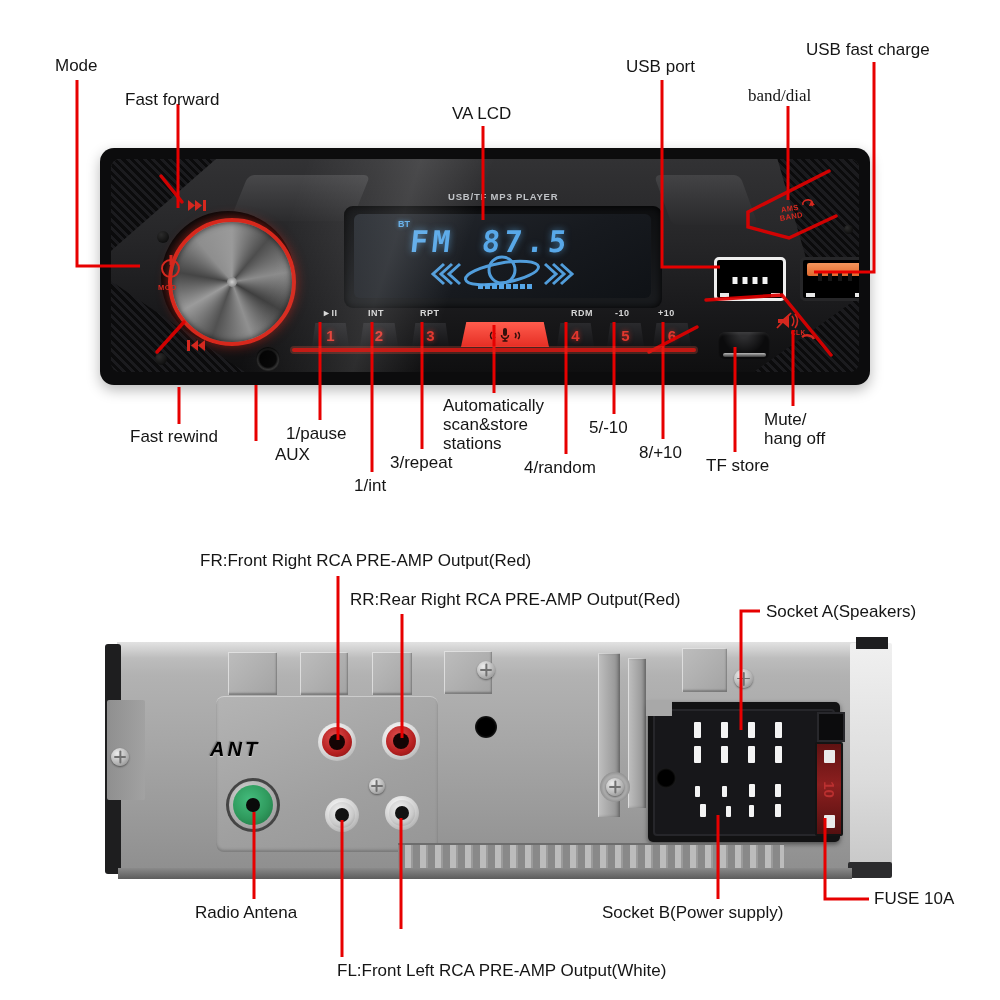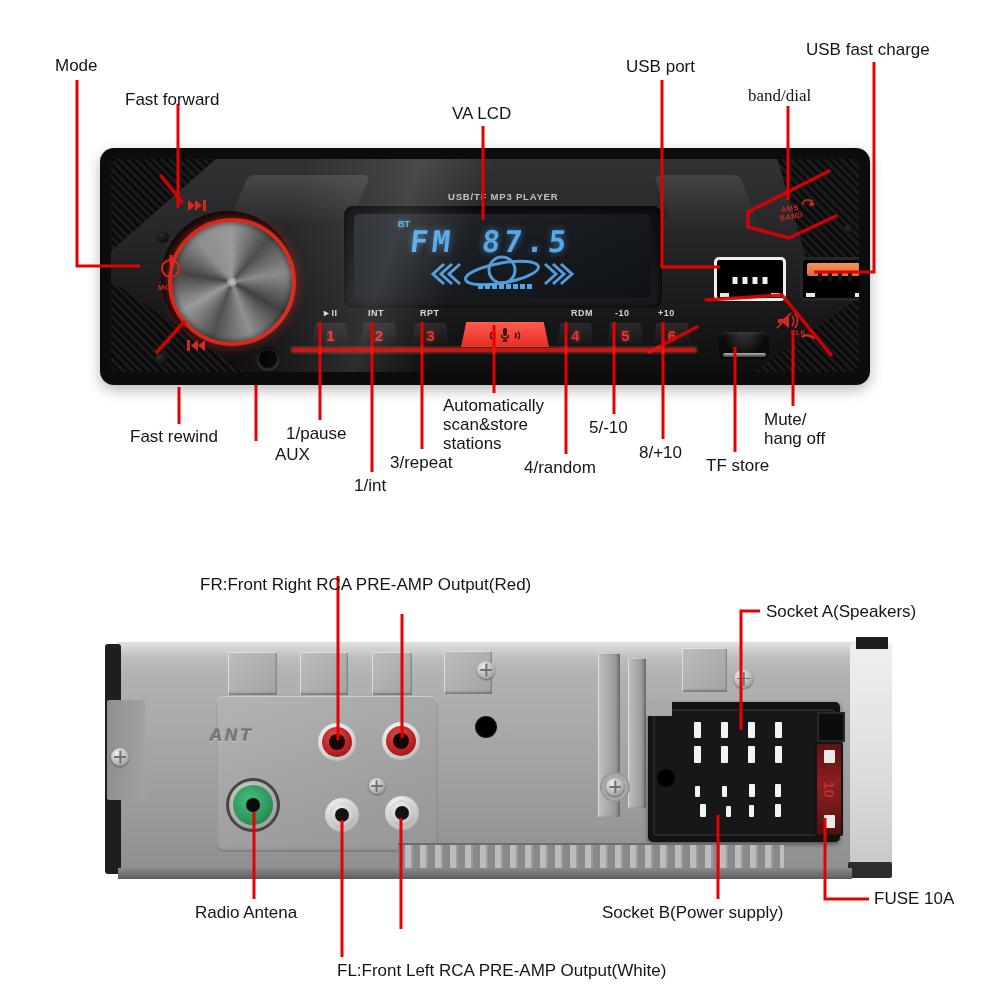--- a/index.html
+++ b/index.html
@@ -75,22 +75,22 @@
           background:linear-gradient(180deg,#e2e2e2,#bdbdbd);}
   .r-botstrip{position:absolute;left:13px;top:230px;width:734px;height:11px;
           background:linear-gradient(180deg,#8a8a8a,#5c5c5c);}
   .l-bracket{position:absolute;left:0;top:6px;width:16px;height:230px;background:#1e1e1f;border-radius:3px;}
   .l-tab{position:absolute;left:2px;top:62px;width:38px;height:100px;background:linear-gradient(90deg,#8f8f8f,#a2a2a2);border-radius:2px;}
   .emboss{position:absolute;background:linear-gradient(135deg,#bdbdbd,#a3a3a3);
           box-shadow:inset 1px 1px 0 rgba(255,255,255,.55), inset -1px -2px 2px rgba(0,0,0,.28);}
   .plate{position:absolute;left:111px;top:58px;width:222px;height:156px;border-radius:8px;
          background:linear-gradient(160deg,#b4b4b4,#a0a0a0 60%,#969696);
          box-shadow:inset 0 1px 0 rgba(255,255,255,.4), inset 0 -2px 3px rgba(0,0,0,.22);}
-  .ant-txt{position:absolute;left:105px;top:88px;font-size:17px;font-weight:bold;font-style:italic;
-           letter-spacing:3px;color:#737373;text-shadow:0 1px 1px rgba(255,255,255,.45),-1px -1px 1px rgba(0,0,0,.25);}
+  .ant-txt{position:absolute;left:105px;top:100px;font-size:20px;font-weight:bold;font-style:italic;
+           letter-spacing:3px;color:#000000;text-shadow:0 1px 1px rgba(255,255,255,.45),-1px -1px 1px rgba(0,0,0,.25);}
   .jack{position:absolute;border-radius:50%;}
   .screw{position:absolute;border-radius:50%;background:radial-gradient(circle at 35% 30%,#ececec,#b8b8b8 55%,#808080);
          box-shadow:0 1px 2px rgba(0,0,0,.45);}
   .screw::before,.screw::after{content:"";position:absolute;left:14%;top:45%;width:72%;height:10%;background:#717171;border-radius:2px;}
   .screw::after{transform:rotate(90deg);}
   .washer{position:absolute;border-radius:50%;background:radial-gradient(circle,#ababab 55%,#8b8b8b 75%,#777);}
   .hole{position:absolute;border-radius:50%;background:radial-gradient(circle,#000 55%,#2a2a2a 80%);}
   .iso{position:absolute;left:543px;top:64px;width:192px;height:140px;background:#121213;border-radius:5px;
        box-shadow:0 2px 5px rgba(0,0,0,.5);}
   .iso-inner{position:absolute;left:5px;top:7px;right:5px;bottom:6px;border:2px solid #26262a;border-radius:4px;background:#17171a;}
@@ -377,19 +377,20 @@
   <div class="lbl" style="left:390px;top:453px;">3/repeat</div>
   <div class="lbl" style="left:443px;top:396px;">Automatically
 scan&amp;store
 stations</div>
   <div class="lbl" style="left:524px;top:458px;text-align:center;">4/random</div>
   <div class="lbl" style="left:589px;top:418px;">5/-10</div>
   <div class="lbl" style="left:639px;top:443px;">8/+10</div>
   <div class="lbl" style="left:706px;top:456px;">TF store</div>
   <div class="lbl" style="left:764px;top:410px;">Mute/
 hang off</div>
-  <div class="lbl" style="left:200px;top:551px;margin-top:24px;">FR:Front Right RCA PRE-AMP Output(Red)</div>
+  <div class="lbl" style="left:200px;top:551px;">FR:Front Right RCA PRE-AMP Output(Red)</div>
+  <div class="lbl" style="left:350px;top:590px;">RR:Rear Right RCA PRE-AMP Output(Red)</div>
   <div class="lbl" style="left:766px;top:602px;">Socket A(Speakers)</div>
   <div class="lbl" style="left:195px;top:903px;">Radio Antena</div>
   <div class="lbl" style="left:602px;top:903px;">Socket B(Power supply)</div>
   <div class="lbl" style="left:337px;top:961px;">FL:Front Left RCA PRE-AMP Output(White)</div>
   <div class="lbl" style="left:874px;top:889px;">FUSE 10A</div>
 </div>
 
 </body></html>

